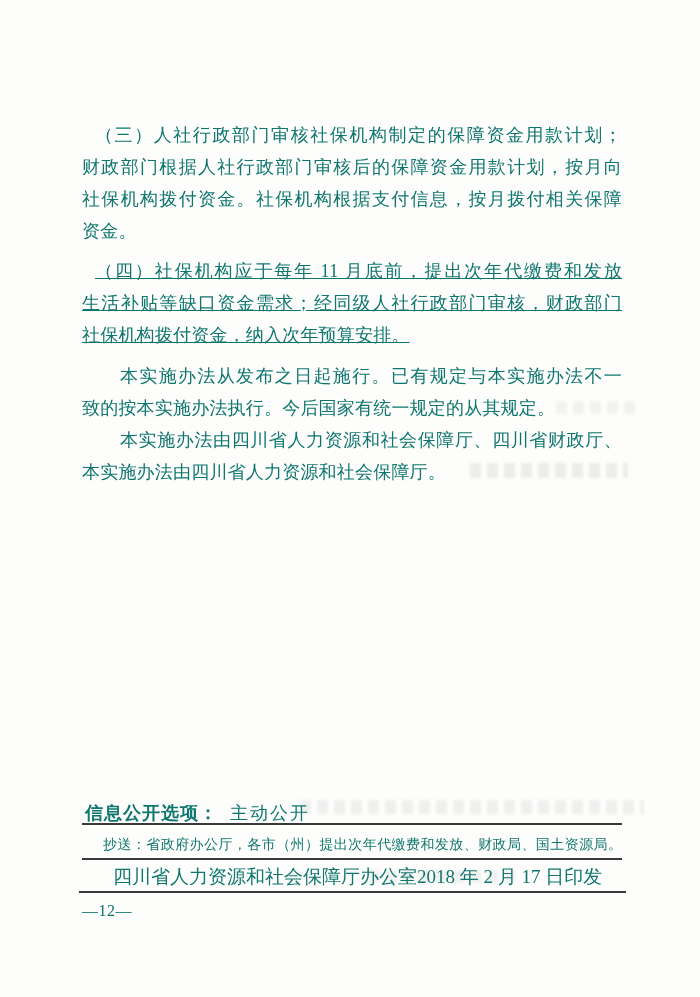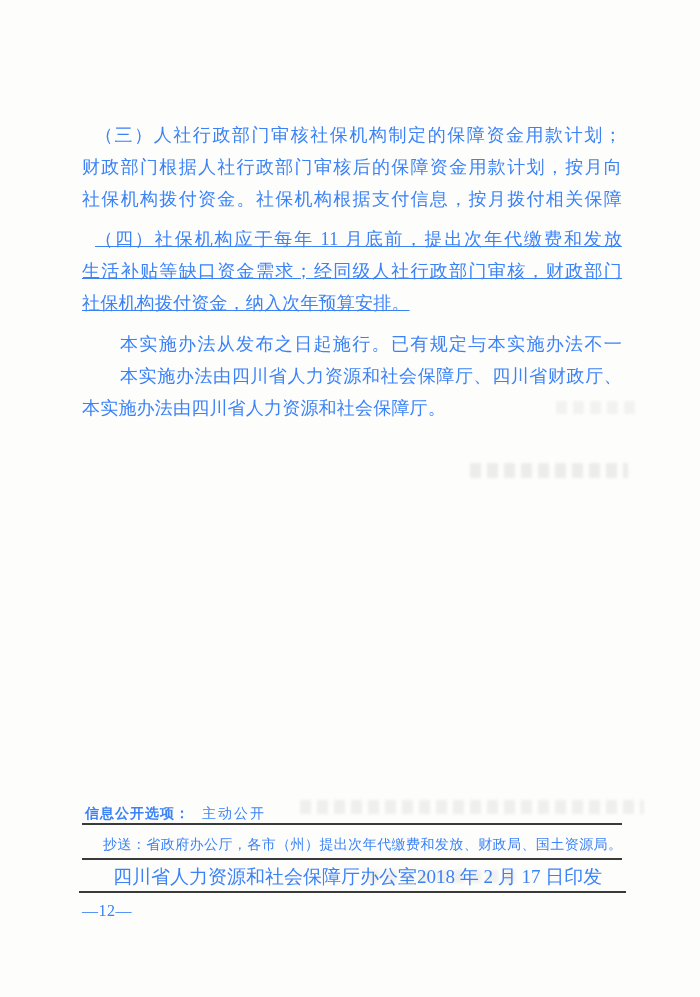--- a/index.html
+++ b/index.html
@@ -3,21 +3,21 @@
 <meta charset="utf-8">
 <style>
   html,body{margin:0;padding:0;background:#e8e8e8;}
   .page{
     position:relative;
     width:700px;height:997px;
     margin:0 auto;
     background:#fdfdfc;
     overflow:hidden;
     font-family:"Liberation Serif","DejaVu Serif",serif;
-    color:#3b82f6;
+    color:#0f766e;
   }
   
   .body-text{
     position:absolute;left:82px;top:119px;width:540px;
     font-size:18px;line-height:32px;
     letter-spacing:0.2px;
   }
   .para{margin:0;padding:0;}
   .para.gap-sm{margin-top:8px;text-decoration:underline;}
   .para.gap-md{margin-top:9px;}
@@ -26,21 +26,21 @@
     text-align-last:justify;
     white-space:nowrap;
     min-height:32px;
   }
   .line.last{text-align-last:left;white-space:normal;}
   .line.ip{text-indent:13px;}   
   .line.iw{text-indent:38px;}   
   
   .disclosure-row{
     position:absolute;left:85px;top:802px;width:537px;
-    font-size:14px;line-height:22px;
+    font-size:18px;line-height:22px;
   }
   .disclosure-label{
     font-family:"Liberation Sans","DejaVu Sans",sans-serif;
     font-weight:700;letter-spacing:1px;
   }
   .disclosure-value{margin-left:12px;letter-spacing:2px;}
   .rule{position:absolute;background:#3a3a3a;height:2px;}
   .rule-1{left:82px;top:823px;width:540px;}
   .rule-2{left:82px;top:858px;width:540px;}
   .rule-3{left:79px;top:891px;width:547px;height:2px;}
@@ -79,30 +79,32 @@
 <body>
 
 <div class="page">
 
   <div class="body-text">
 
     <div class="para">
       <div class="line ip">（三）人社行政部门审核社保机构制定的保障资金用款计划；</div>
       <div class="line">财政部门根据人社行政部门审核后的保障资金用款计划，按月向</div>
       <div class="line">社保机构拨付资金。社保机构根据支付信息，按月拨付相关保障</div>
+      <div class="line last">资金。</div>
     </div>
 
     <div class="para gap-sm">
       <div class="line ip">（四）社保机构应于每年 11 月底前，提出次年代缴费和发放</div>
       <div class="line">生活补贴等缺口资金需求；经同级人社行政部门审核，财政部门</div>
       <div class="line last">社保机构拨付资金，纳入次年预算安排。</div>
     </div>
 
     <div class="para gap-md">
       <div class="line iw">本实施办法从发布之日起施行。已有规定与本实施办法不一</div>
+      <div class="line last">致的按本实施办法执行。今后国家有统一规定的从其规定。</div>
     </div>
 
     <div class="para">
       <div class="line iw">本实施办法由四川省人力资源和社会保障厅、四川省财政厅、</div>
       <div class="line last">本实施办法由四川省人力资源和社会保障厅。</div>
     </div>
 
   </div>
 
   <div class="disclosure-row">

